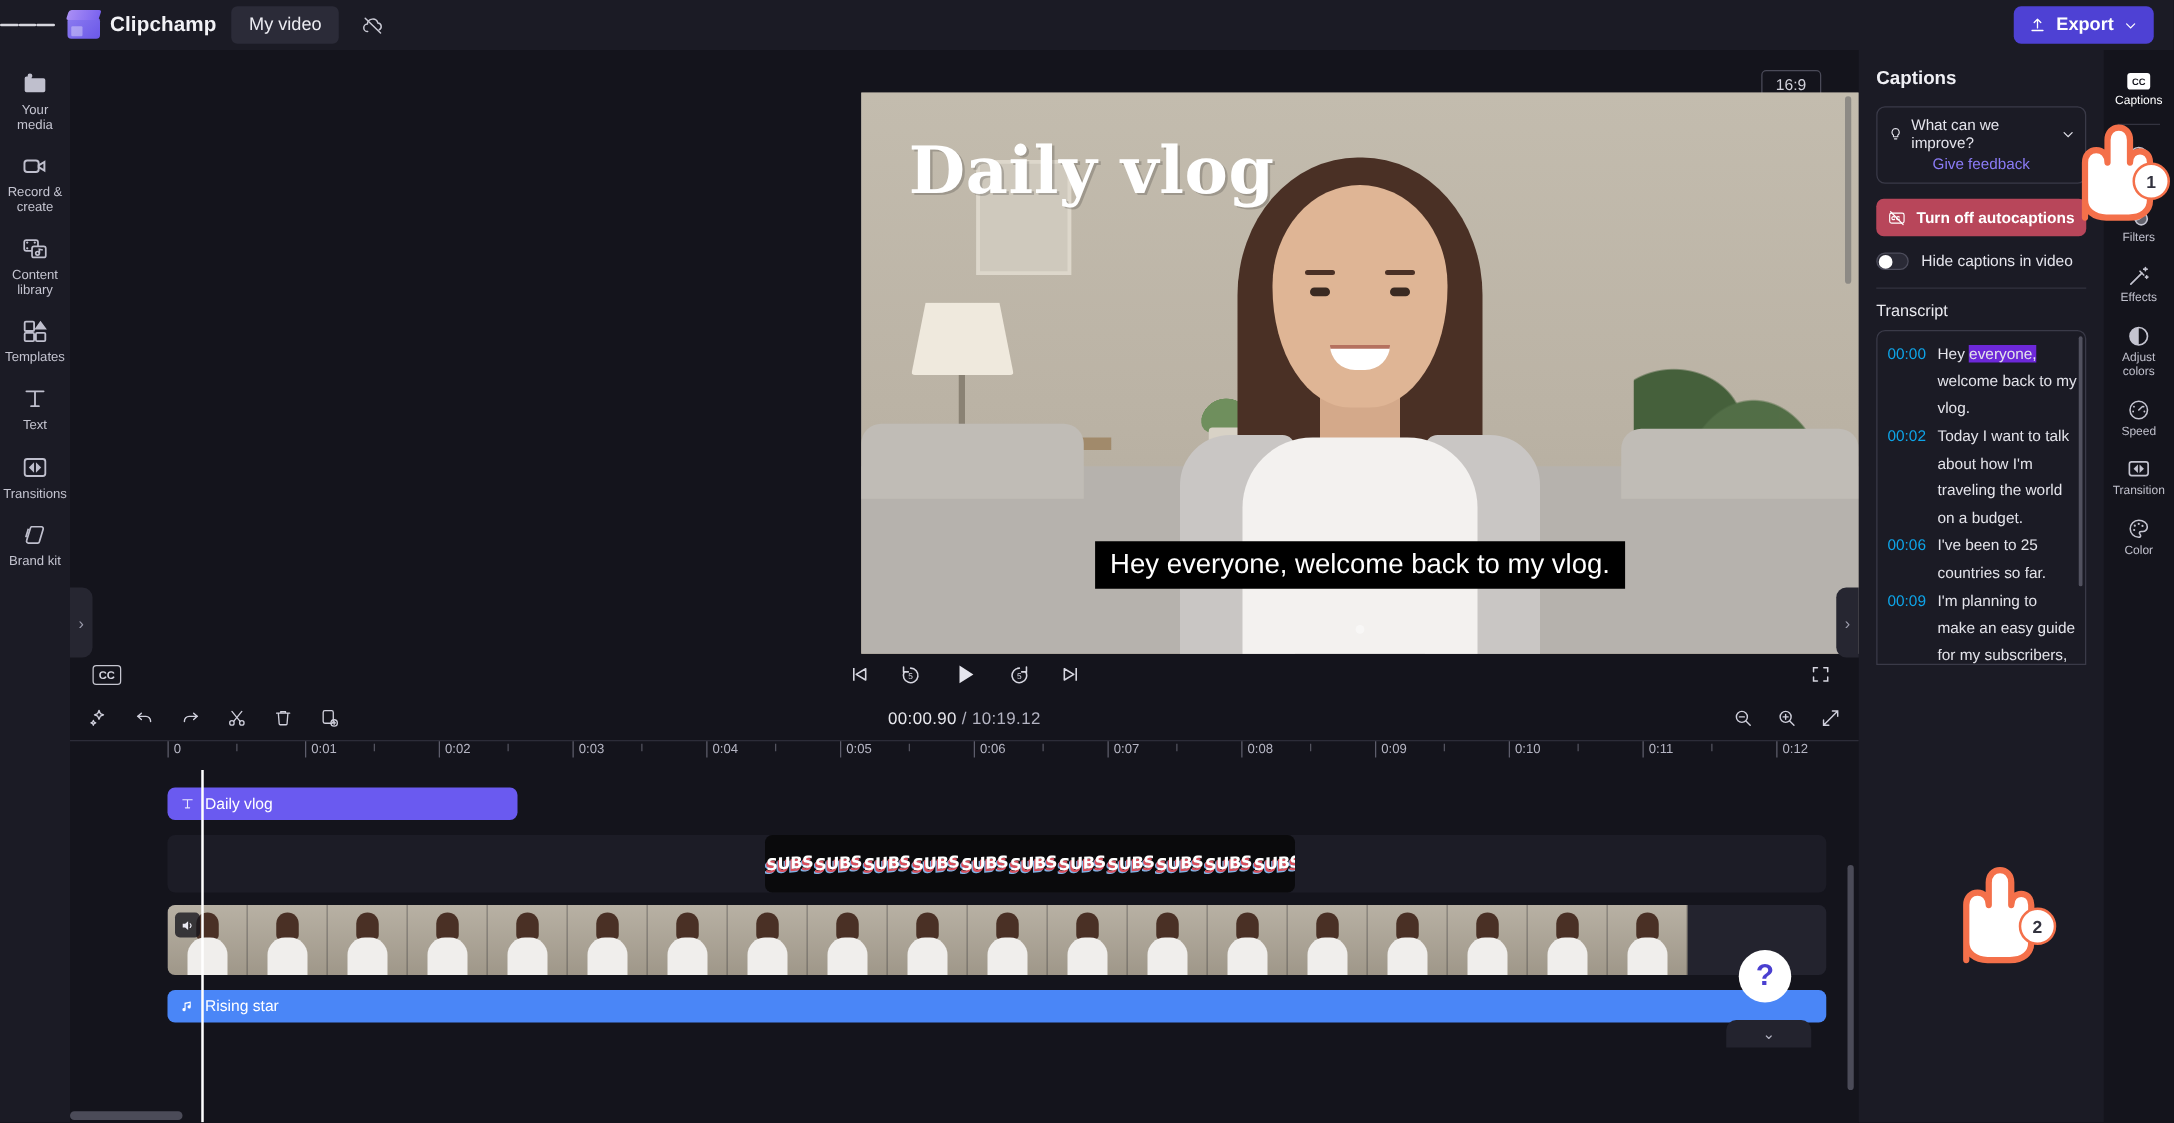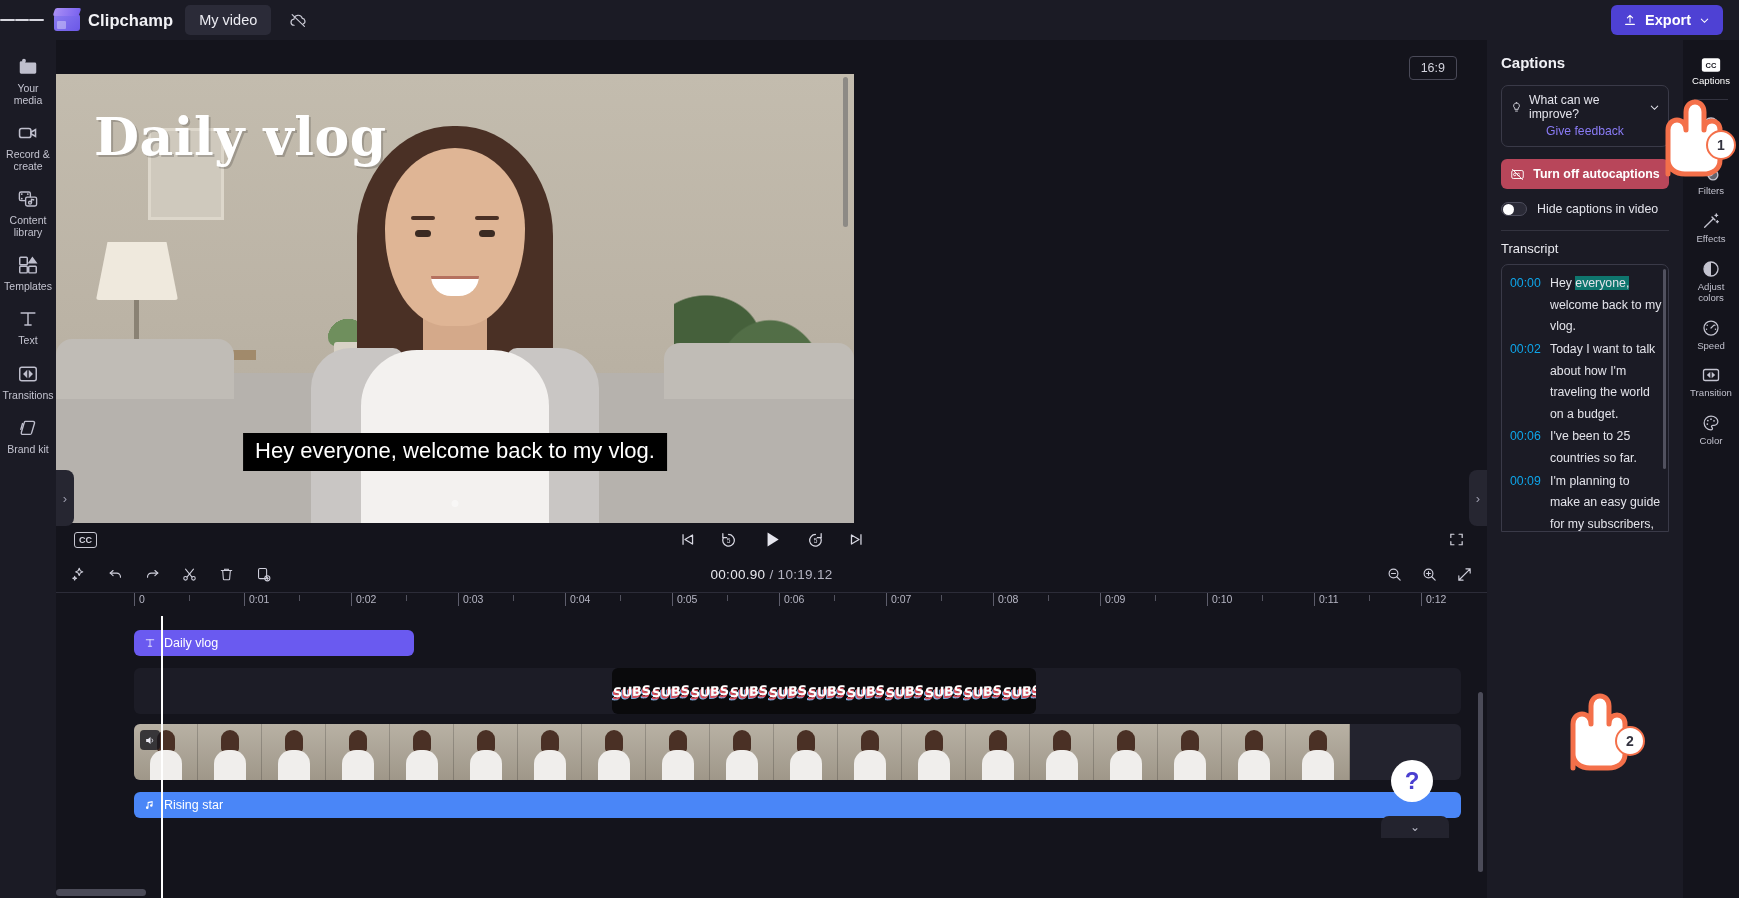--- a/index.html
+++ b/index.html
@@ -51,21 +51,21 @@
   
   .rail {
     width:56px; background:#1b1b25; flex:0 0 56px; padding-top:8px;
     display:flex; flex-direction:column; align-items:center; gap:2px;
   }
   .rail-item { width:56px; padding:8px 2px 6px; display:flex; flex-direction:column; align-items:center; gap:4px; cursor:pointer; }
   .rail-item .lbl { font-size:10.5px; color:#c4c4d0; text-align:center; line-height:1.15; }
 
   
   .center { flex:1; display:flex; flex-direction:column; background:#14141c; min-width:0; position:relative; }
-  .stage { flex:1; position:relative; display:flex; align-items:flex-start; justify-content:flex-start; padding-top:34px;}
+  .stage { flex:1; position:relative; display:flex; align-items:flex-start; justify-content:flex-end; padding-top:34px;}
   .ratio-chip {
     position:absolute; right:30px; top:16px; border:1px solid #4a4a58; border-radius:4px;
     padding:4px 11px; font-size:12.5px; color:#d2d2dc; cursor:pointer;
   }
   .video-wrap { width:798px; height:449px; position:relative; }
   .video {
     width:100%; height:100%; position:relative; overflow:hidden;
     background:linear-gradient(#b9b2a6,#a9a296);
   }
   
@@ -195,21 +195,21 @@
   .toggle-lbl { font-size:12.4px; color:#e4e4ec;}
   .rp-div { margin:14px 0 10px; height:1px; background:#33333f;}
   .rp-sub { font-size:13px; color:#eaeaf0; margin-bottom:8px;}
   .transcript {
     border:1px solid #3a3a48; border-top-left-radius:7px; border-top-right-radius:7px;
     padding:8px 6px 8px 8px; height:268px; overflow:hidden; position:relative;
   }
   .tr-line { display:flex; gap:6px; margin-bottom:1px; font-size:12.3px; line-height:1.76;}
   .tr-time { color:#0ea5e9; flex:0 0 34px; cursor:pointer;}
   .tr-text { color:#e3e3ea; cursor:text;}
-  .tr-text .hl { background:#0f766e; }
+  .tr-text .hl { background:#6d28d9; }
   .tr-scroll { position:absolute; right:2px; top:4px; width:3px; height:200px; background:#51515f; border-radius:2px;}
 
   
   .frail { width:56px; flex:0 0 56px; background:#14141c; padding-top:10px; display:flex; flex-direction:column; align-items:center; gap:2px;}
   .frail-item { width:56px; padding:7px 2px 5px; display:flex; flex-direction:column; align-items:center; gap:3px; cursor:pointer;}
   .frail-item .lbl { font-size:9.6px; color:#c0c0cc; text-align:center; line-height:1.14;}
   .frail-item.active .lbl { color:#ffffff; }
   .frail-div { width:34px; height:1px; background:#33333f; margin:5px 0 6px;}
 
   

